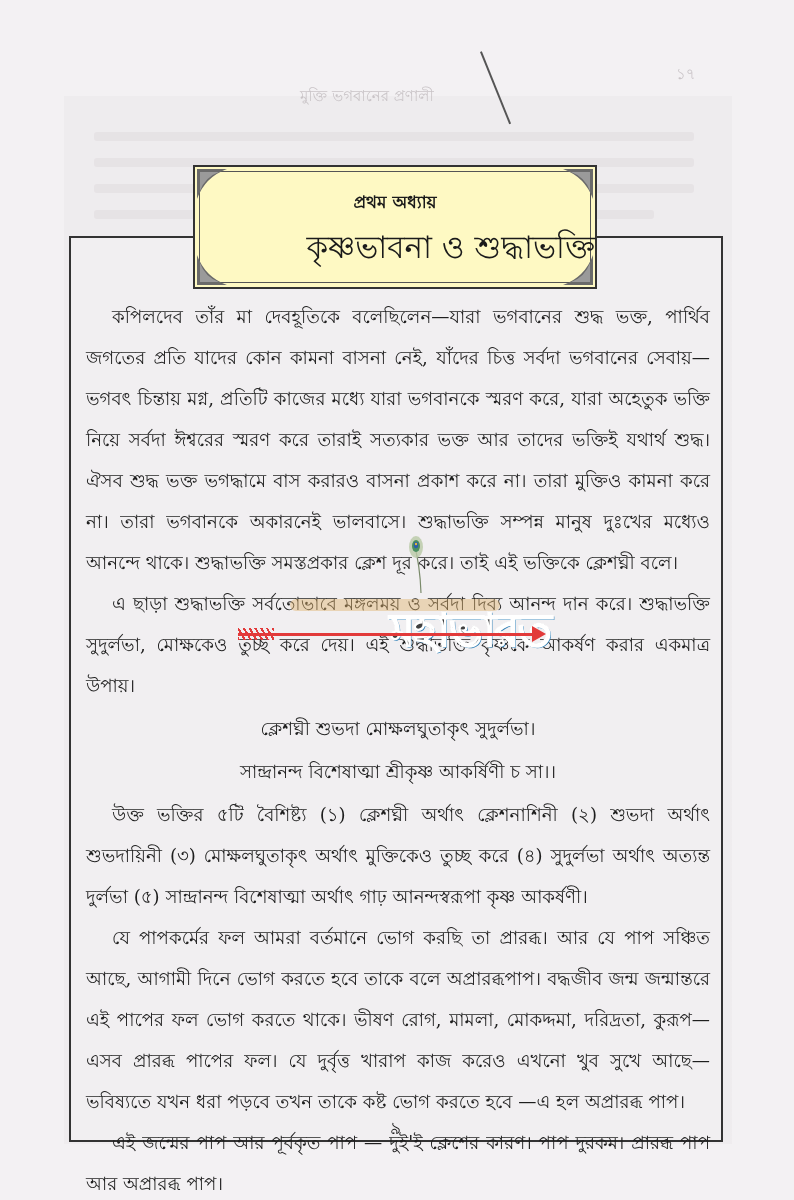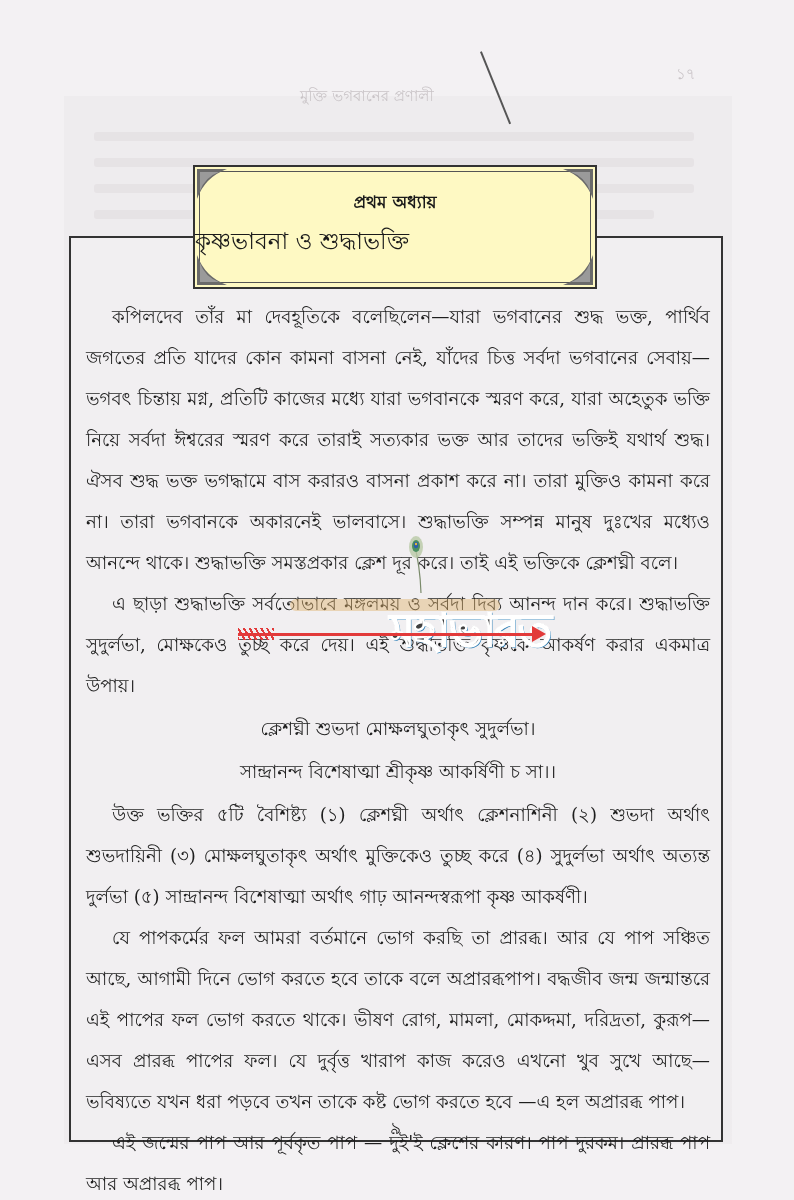--- a/index.html
+++ b/index.html
@@ -34,22 +34,22 @@
   .corner { position:absolute; width:34px; height:34px; }
   .corner.tl { left:2px; top:2px; }
   .corner.tr { right:2px; top:2px; transform:scaleX(-1); }
   .corner.bl { left:2px; bottom:2px; transform:scaleY(-1); }
   .corner.br { right:2px; bottom:2px; transform:scale(-1,-1); }
   .chapter-label {
     position:absolute; left:0; right:0; top:22px; text-align:center;
     font-size:17px; font-weight:bold; color:#1a1a1a;
   }
   .chapter-title {
-    position:absolute; left:0; right:0; top:56px; text-align:left;
-    font-size:23px; color:#1a1a1a;
+    position:absolute; left:0; right:0; top:56px; text-align:right;
+    font-size:31px; color:#1a1a1a;
   }
   .body-text {
     position:absolute; left:86px; top:296px; width:624px;
     font-size:18.2px; line-height:41px; color:#1e1e1e;
     text-align:justify;
   }
   .body-text p { margin:0; text-indent:26px; }
   .verse { text-align:center; text-indent:0 !important; margin:2px 0 !important; }
   .verse + .verse { margin-top:0 !important; }
   .page-number {

